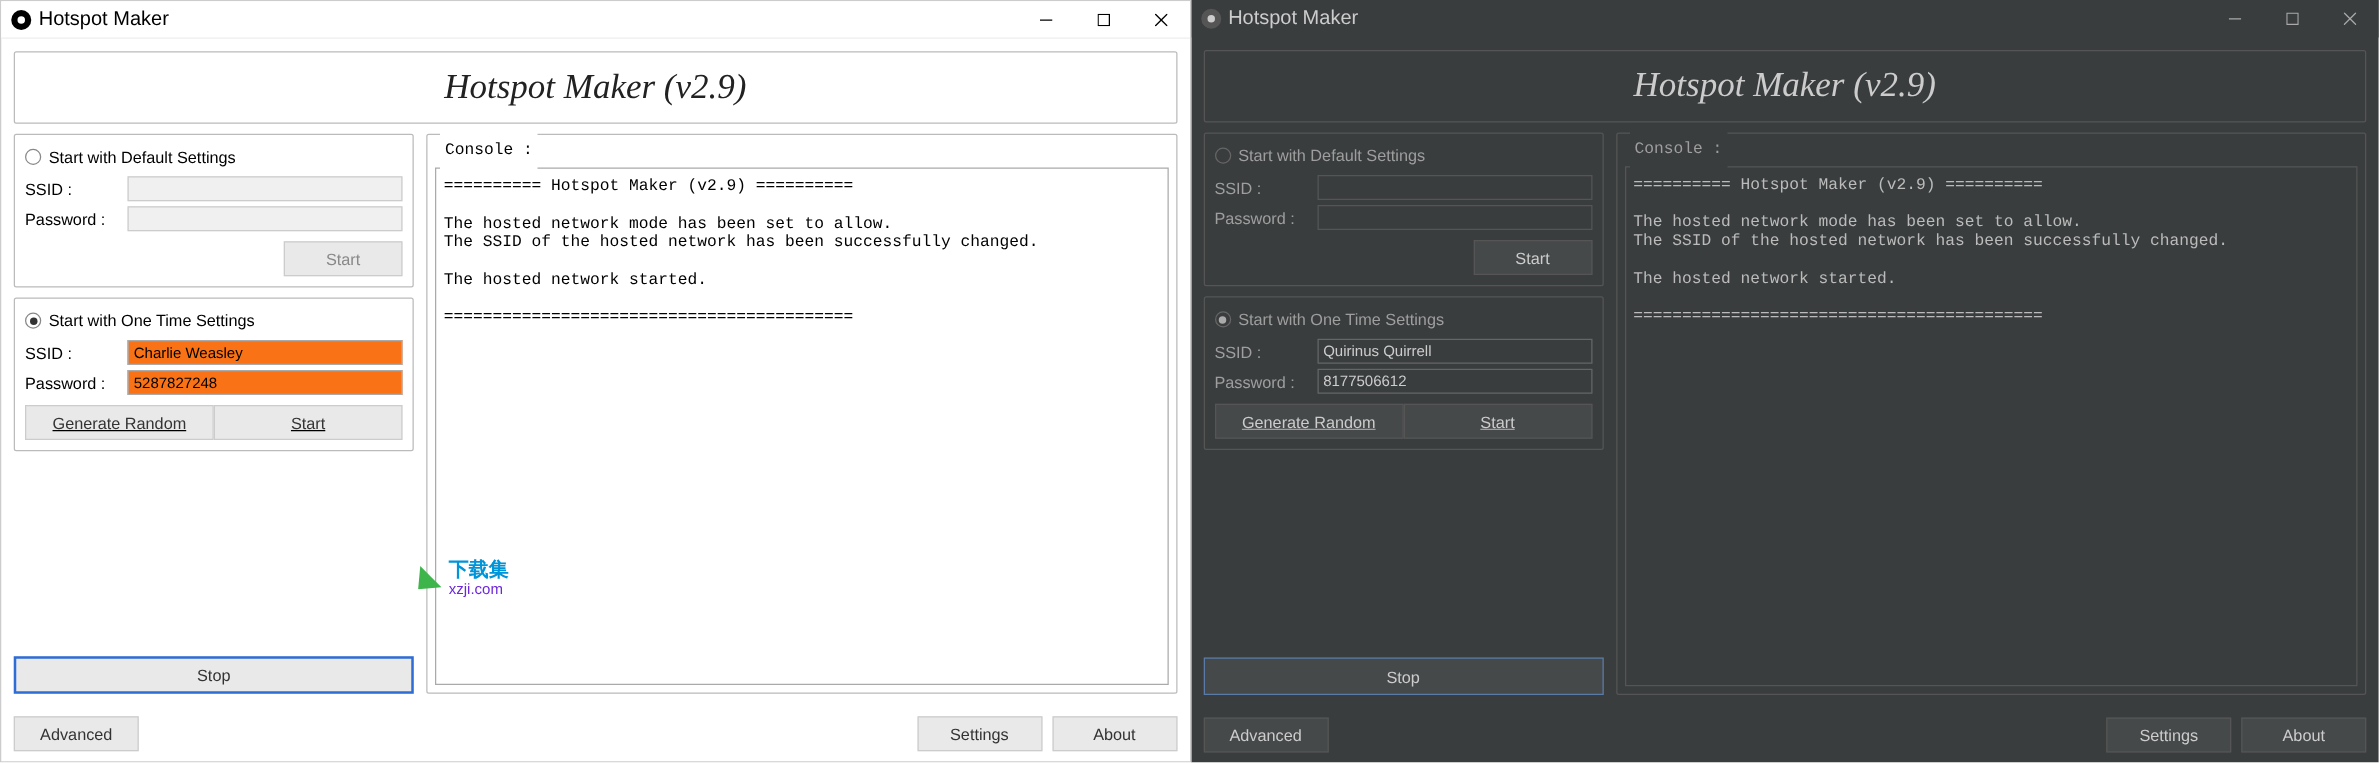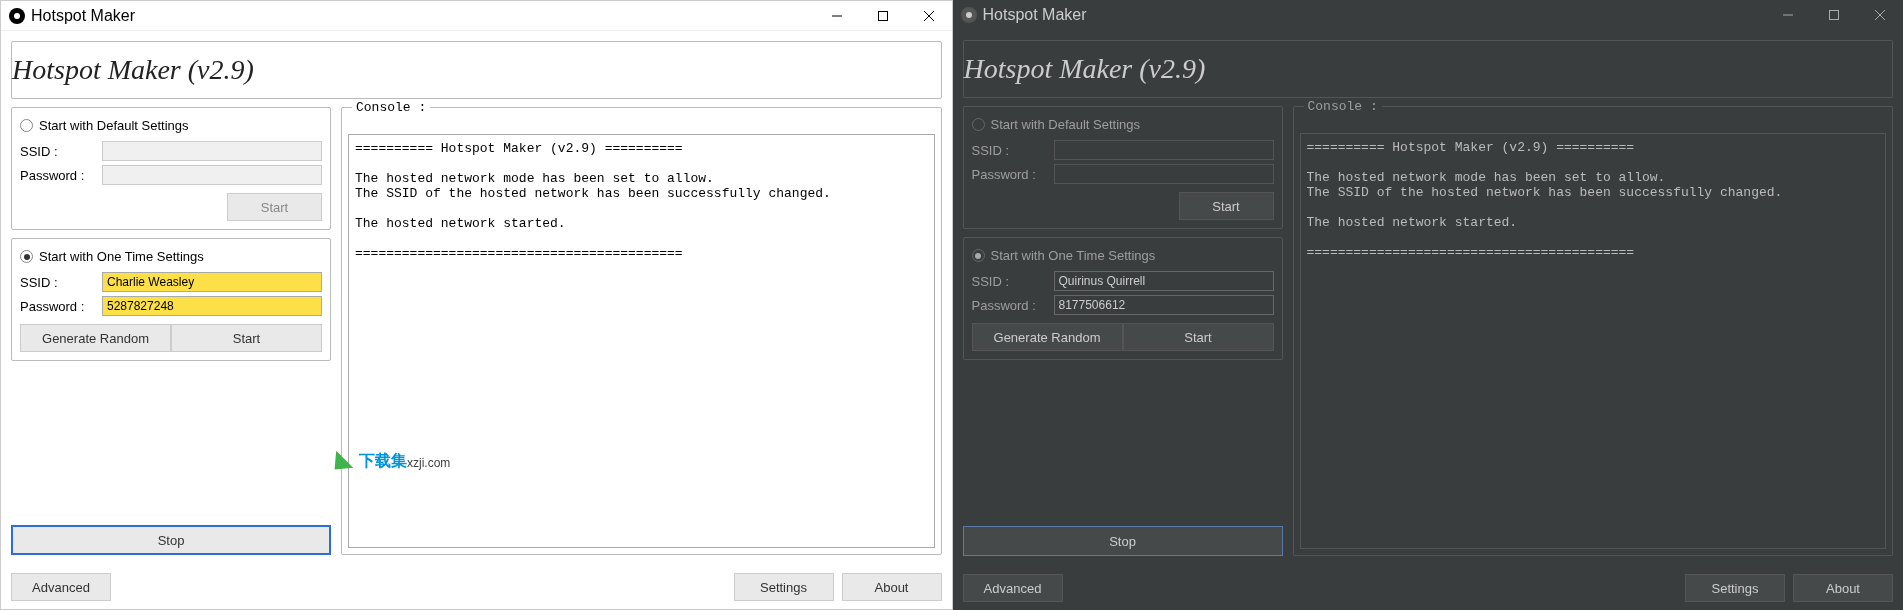--- a/index.html
+++ b/index.html
@@ -21,21 +21,21 @@
 .light .titlebar .title { color: #000; }
 .dark .titlebar .title { color: #ccc; }
 .winbtns { display: flex; }
 .winbtn { width: 46px; height: 30px; display: flex; align-items: center; justify-content: center; }
 .light .winbtn { color: #000; }
 .dark .winbtn { color: #aaa; }
 .winbtn svg { stroke: currentColor; fill: none; stroke-width: 1; }
 
 
 .body { flex: 1; padding: 10px; display: flex; flex-direction: column; gap: 8px; }
-.header-box { border: 1px solid; border-radius: 2px; padding: 12px 0; }
+.header-box { border: 1px solid; border-radius: 2px; padding: 12px 0; text-align: center; }
 .light .header-box { border-color: #bbb; }
 .dark .header-box { border-color: #555; }
 .header-box h1 { font-family: "Segoe Script", "Comic Sans MS", cursive; font-size: 28px; font-weight: normal; font-style: italic; }
 .light .header-box h1 { color: #222; }
 .dark .header-box h1 { color: #ccc; }
 
 .main-row { display: flex; flex: 1; gap: 10px; min-height: 0; }
 .left-col { width: 320px; display: flex; flex-direction: column; gap: 8px; }
 
 fieldset.group { border: 1px solid; padding: 10px 8px 8px 8px; position: relative; border-radius: 2px; }
@@ -46,58 +46,58 @@
 .light .radio { border-color: #888; background: #fff; }
 .dark .radio { border-color: #666; background: transparent; }
 .radio.checked::after { content: ""; width: 6px; height: 6px; border-radius: 50%; }
 .light .radio.checked::after { background: #333; }
 .dark .radio.checked::after { background: #aaa; }
 
 .form-row { display: flex; align-items: center; margin: 4px 0; gap: 4px; }
 .form-row label { width: 78px; }
 .form-row input { flex: 1; height: 20px; padding: 0 4px; font-size: 12px; }
 .light .form-row input { background: #f0f0f0; border: 1px solid #ccc; color: #000; }
-.light .form-row input.active { background: #fde047; border: 1px solid #aaa; }
+.light .form-row input.active { background: #f97316; border: 1px solid #aaa; }
 .dark .form-row input { background: #3a3d3e; border: 1px solid #555; color: #ccc; }
 .dark .form-row input.active { border: 1px solid #666; }
 
 .btn { height: 28px; border: 1px solid; background: transparent; font-size: 13px; display: flex; align-items: center; justify-content: center; cursor: pointer; }
 .light .btn { background: #e9e9e9; border-color: #ccc; color: #333; }
 .dark .btn { background: #46494a; border-color: #555; color: #ccc; }
 .light .btn.disabled { background: #e9e9e9; color: #888; }
 
-.btn-row { display: flex; gap: 0; margin-top: 8px; }
+.btn-row { display: flex; gap: 0; margin-top: 8px; text-decoration: underline; }
 .btn-row .btn { flex: 1; }
 .btn-row-right { display: flex; justify-content: flex-end; margin-top: 8px; }
 .btn-row-right .btn { width: 95px; }
 
 .stop-btn { width: 100%; height: 30px; margin-top: auto; text-align: center; }
 .light .stop-btn { border: 2px solid #2e6cd6; background: #e9e9e9; }
 .dark .stop-btn { border: 1px solid #5a7ba8; background: #46494a; }
 
 .console-wrap { flex: 1; display: flex; flex-direction: column; border: 1px solid; padding: 6px; border-radius: 2px; position: relative; min-height: 0; }
 .light .console-wrap { border-color: #bbb; }
 .dark .console-wrap { border-color: #555; }
-.console-label { position: absolute; top: -8px; left: 10px; padding: 0 4px; font-family: "Courier New", monospace; font-size: 13px; }
+.console-label { position: absolute; top: -8px; left: 10px; padding: 12px 4px; font-family: "Courier New", monospace; font-size: 13px; }
 .light .console-label { background: #fff; }
 .dark .console-label { background: #3a3d3e; }
 .console-box { flex: 1; border: 1px solid; padding: 6px; font-family: "Courier New", monospace; font-size: 13px; white-space: pre-wrap; overflow: auto; margin-top: 20px; }
 .light .console-box { border-color: #aaa; background: #fff; }
 .dark .console-box { border-color: #555; background: #3a3d3e; color: #bbb; }
 
 .footer { display: flex; padding: 8px 10px; gap: 8px; }
 .footer .spacer { flex: 1; }
 .footer .btn { width: 100px; }
 
 .watermark { position: absolute; pointer-events: none; }
 .watermark .logo { display: flex; align-items: center; gap: 4px; }
 .watermark .arrow { width: 24px; height: 24px; background: #3eb54a; clip-path: polygon(0 50%, 40% 50%, 40% 0, 100% 50%, 40% 100%, 40% 50%); transform: rotate(135deg); }
-.watermark .txt { display: flex; flex-direction: row; line-height: 1; align-items: flex-end; }
+.watermark .txt { display: flex; flex-direction: column; line-height: 1; }
 .watermark .cn { color: #0095d9; font-size: 16px; font-weight: bold; }
-.watermark .url { color: #404040; font-size: 12px; }
+.watermark .url { color: #6d28d9; font-size: 12px; }
 </style>
 </head>
 <body>
 
 <div class="window light" style="position:relative;">
   <div class="titlebar">
     <span class="appicon">
         <svg viewBox="0 0 10 10">
           <circle cx="5" cy="5" r="3" fill="#fff"></circle>
         </svg>

